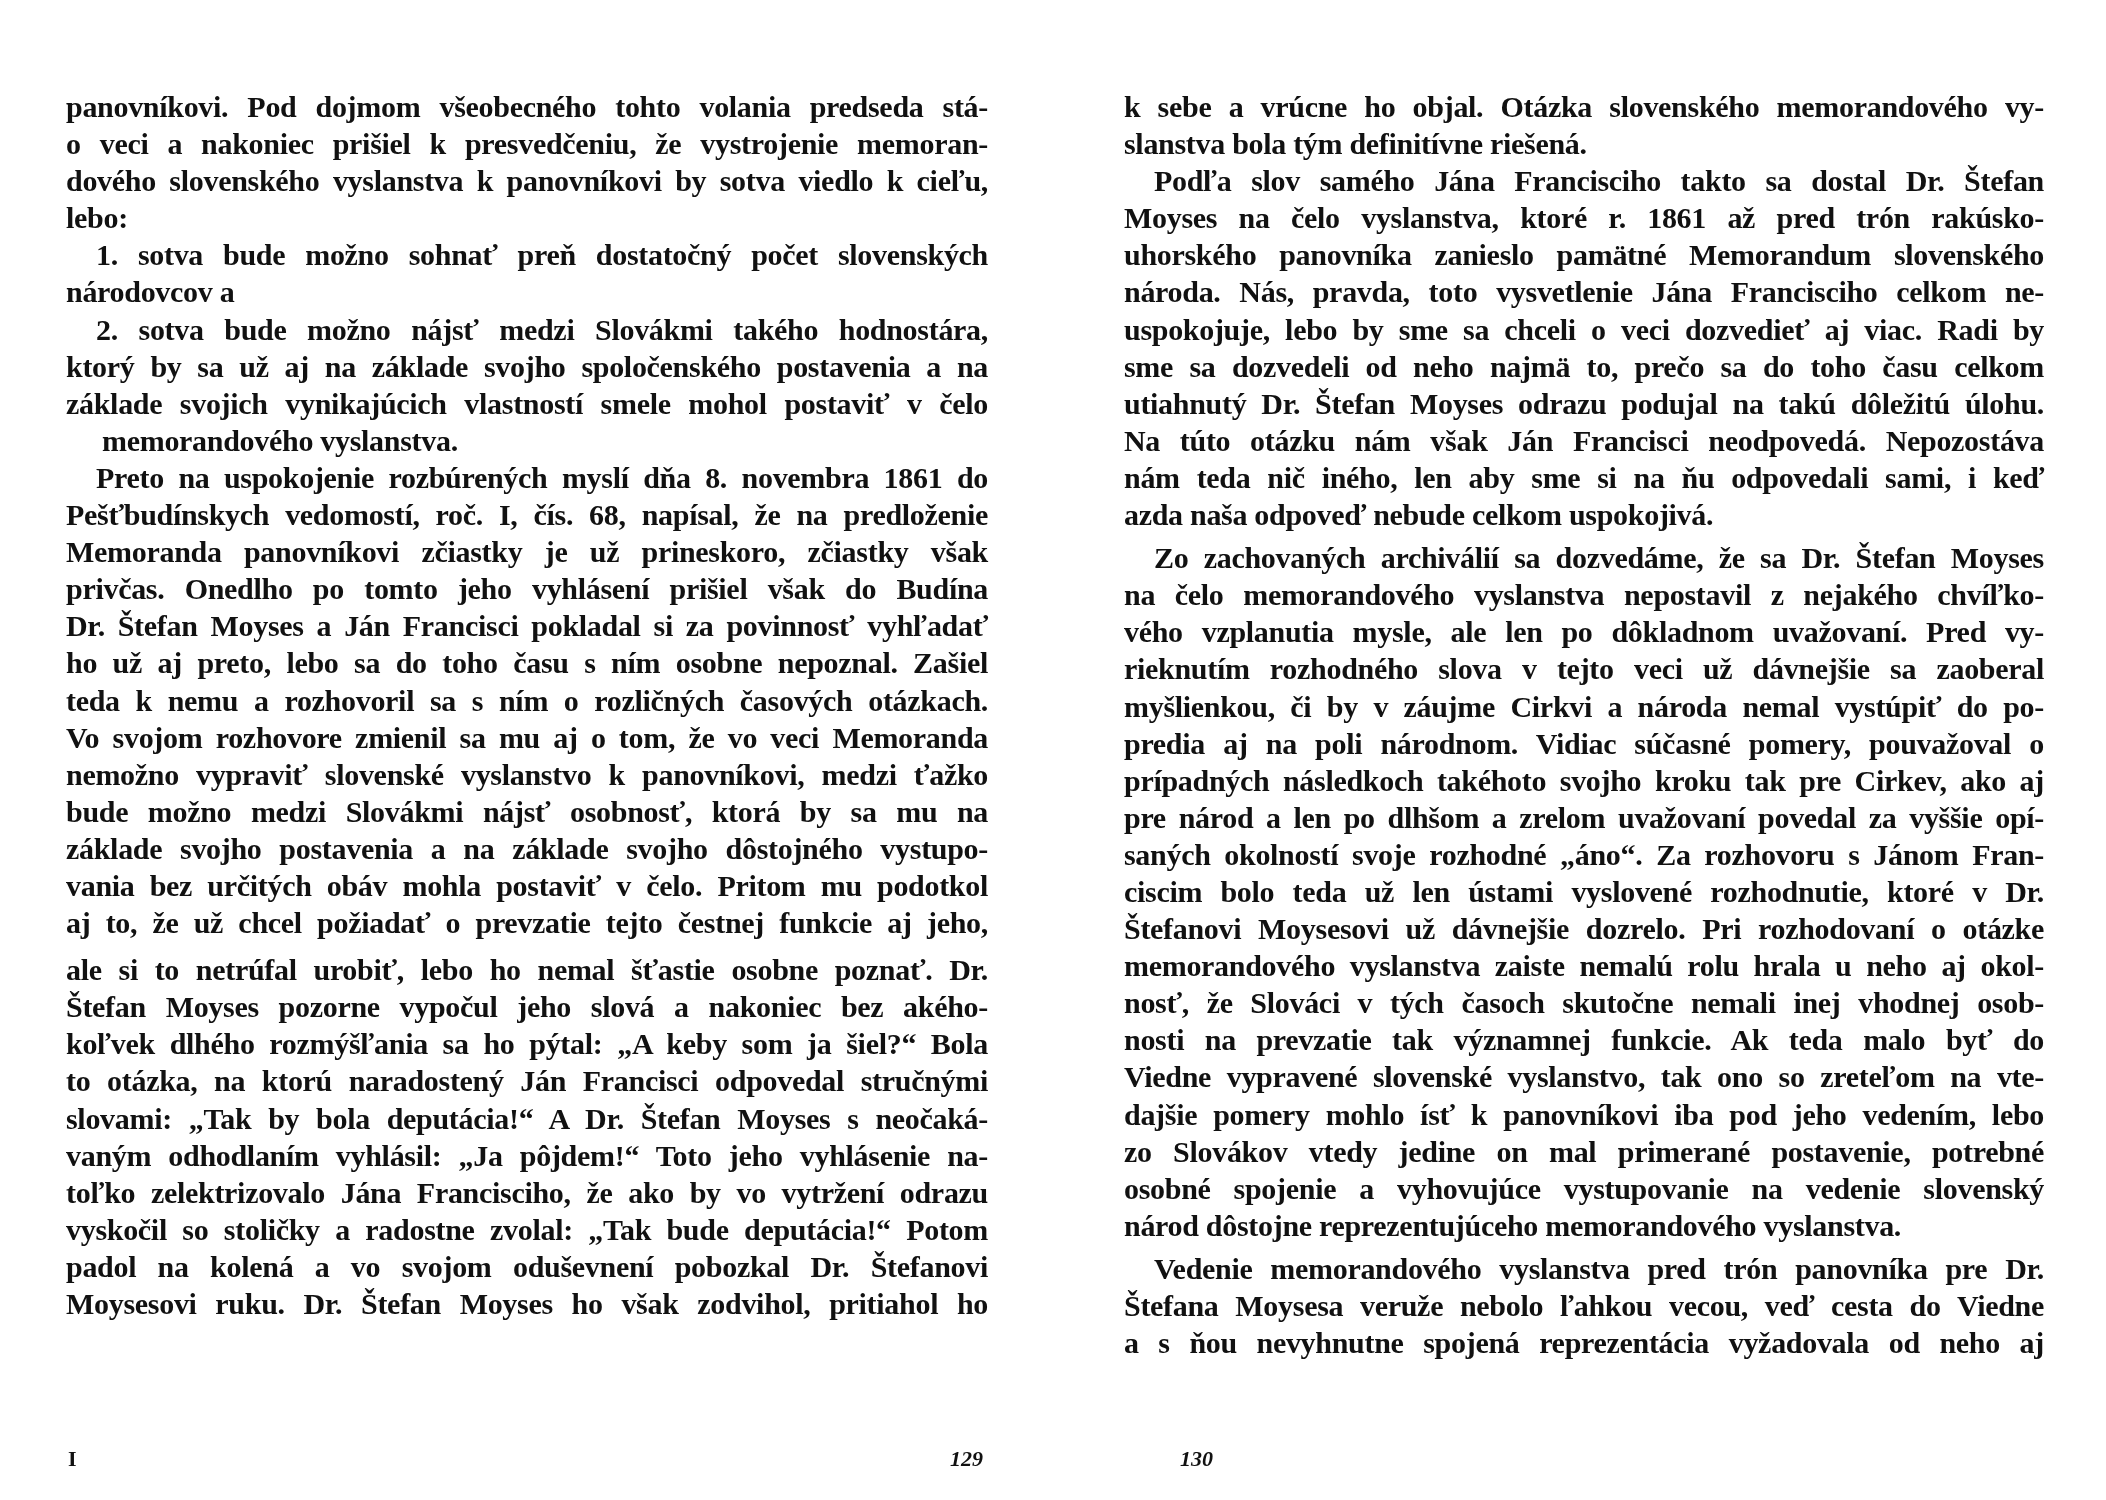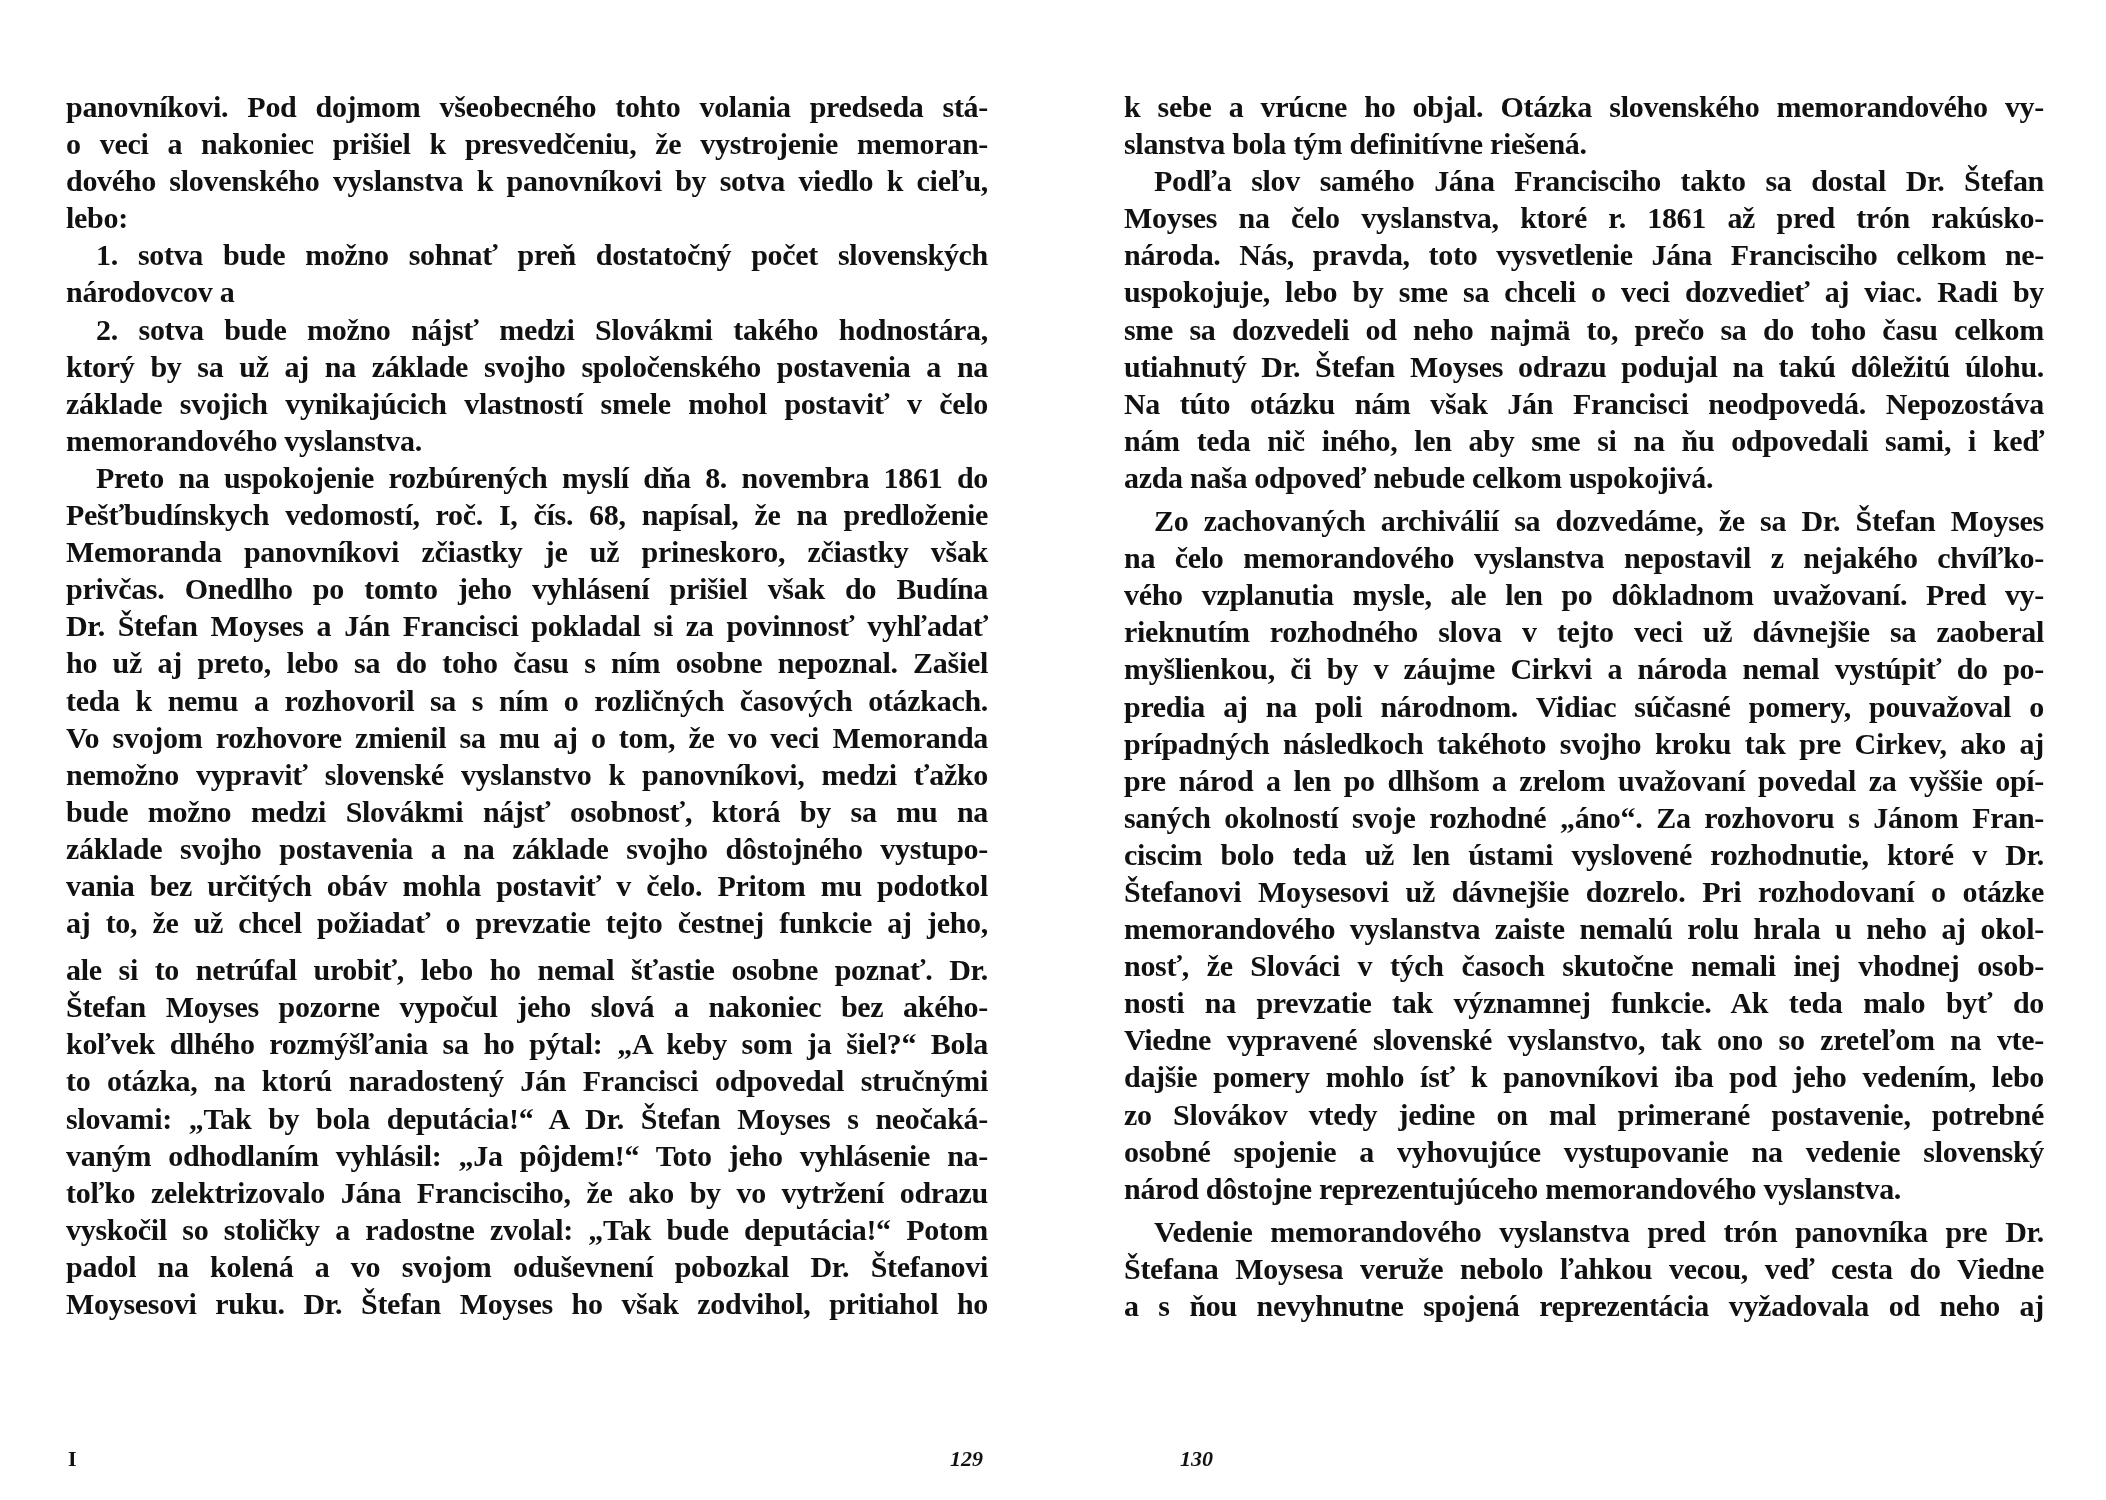--- a/index.html
+++ b/index.html
@@ -46,21 +46,21 @@
 <div class="page left" id="left-page">
     <div class="line" style="white-space: nowrap;">panovníkovi. Pod dojmom všeobecného tohto volania predseda stá-</div>
     <div class="line" style="white-space: nowrap;">o veci  a nakoniec prišiel k presvedčeniu, že vystrojenie memoran-</div>
     <div class="line" style="white-space: nowrap;">dového slovenského vyslanstva k panovníkovi by sotva viedlo k cieľu,</div>
     <div class="line end" style="white-space: nowrap;">lebo:</div>
     <div class="line indent" style="white-space: nowrap;">1. sotva bude možno sohnať preň dostatočný počet slovenských</div>
     <div class="line end" style="white-space: nowrap;">národovcov a</div>
     <div class="line indent" style="white-space: nowrap;">2. sotva bude možno nájsť medzi Slovákmi takého hodnostára,</div>
     <div class="line" style="white-space: nowrap;">ktorý by sa už aj na základe svojho spoločenského postavenia a na</div>
     <div class="line" style="white-space: nowrap;">základe svojich vynikajúcich vlastností smele mohol postaviť v čelo</div>
-    <div class="line end" style="white-space: nowrap;">memorandového vyslanstva.</div>
+    <div class="line end" style="white-space: nowrap; margin-left: 36px;">memorandového vyslanstva.</div>
     <div class="line indent" style="white-space: nowrap;">Preto na uspokojenie rozbúrených myslí dňa 8. novembra 1861 do</div>
     <div class="line" style="white-space: nowrap;">Pešťbudínskych vedomostí, roč. I, čís. 68, napísal, že na predloženie</div>
     <div class="line" style="white-space: nowrap;">Memoranda panovníkovi zčiastky je už prineskoro, zčiastky však</div>
     <div class="line" style="white-space: nowrap;">privčas. Onedlho po tomto jeho vyhlásení prišiel však do Budína</div>
     <div class="line" style="white-space: nowrap;">Dr. Štefan Moyses a Ján Francisci pokladal si za povinnosť vyhľadať</div>
     <div class="line" style="white-space: nowrap;">ho už aj preto, lebo sa do toho času s ním osobne nepoznal. Zašiel</div>
     <div class="line" style="white-space: nowrap;">teda k nemu a rozhovoril sa s ním o rozličných časových otázkach.</div>
     <div class="line" style="white-space: nowrap;">Vo svojom rozhovore zmienil sa mu aj o tom, že vo veci Memoranda</div>
     <div class="line" style="white-space: nowrap;">nemožno vypraviť slovenské vyslanstvo k panovníkovi, medzi ťažko</div>
     <div class="line" style="white-space: nowrap;">bude možno medzi Slovákmi nájsť osobnosť, ktorá by sa mu na</div>
@@ -76,20 +76,21 @@
     <div class="line" style="white-space: nowrap;">toľko zelektrizovalo Jána Francisciho, že ako by vo vytržení odrazu</div>
     <div class="line" style="white-space: nowrap;">vyskočil so stoličky a radostne zvolal: „Tak bude deputácia!“ Potom</div>
     <div class="line" style="white-space: nowrap;">padol na kolená a vo svojom oduševnení pobozkal Dr. Štefanovi</div>
     <div class="line" style="white-space: nowrap;">Moysesovi ruku. Dr. Štefan Moyses ho však zodvihol, pritiahol ho</div>
   </div>
 <div class="page right" id="right-page">
     <div class="line" style="white-space: nowrap;">k sebe a vrúcne ho objal. Otázka slovenského memorandového vy-</div>
     <div class="line end" style="white-space: nowrap;">slanstva bola tým definitívne riešená.</div>
     <div class="line indent" style="white-space: nowrap;">Podľa slov samého Jána Francisciho takto sa dostal Dr. Štefan</div>
     <div class="line" style="white-space: nowrap;">Moyses na čelo  vyslanstva, ktoré r. 1861 až pred  trón  rakúsko-</div>
+    <div class="line" style="white-space: nowrap;">uhorského panovníka zanieslo pamätné Memorandum slovenského</div>
     <div class="line" style="white-space: nowrap;">národa. Nás, pravda, toto vysvetlenie Jána Francisciho celkom ne-</div>
     <div class="line" style="white-space: nowrap;">uspokojuje, lebo by sme sa chceli o veci dozvedieť aj viac. Radi by</div>
     <div class="line" style="white-space: nowrap;">sme sa dozvedeli od neho najmä to, prečo sa do toho času celkom</div>
     <div class="line" style="white-space: nowrap;">utiahnutý Dr. Štefan Moyses odrazu podujal na takú dôležitú úlohu.</div>
     <div class="line" style="white-space: nowrap;">Na túto otázku nám však Ján Francisci neodpovedá. Nepozostáva</div>
     <div class="line" style="white-space: nowrap;">nám teda nič iného, len aby sme si na ňu odpovedali sami, i keď</div>
     <div class="line end" style="white-space: nowrap;">azda naša odpoveď nebude celkom uspokojivá.</div>
     <div class="line indent gap" style="white-space: nowrap;">Zo zachovaných archiválií sa dozvedáme, že sa Dr. Štefan Moyses</div>
     <div class="line" style="white-space: nowrap;">na čelo memorandového vyslanstva nepostavil z nejakého chvíľko-</div>
     <div class="line" style="white-space: nowrap;">vého vzplanutia mysle, ale len po dôkladnom uvažovaní. Pred vy-</div>

